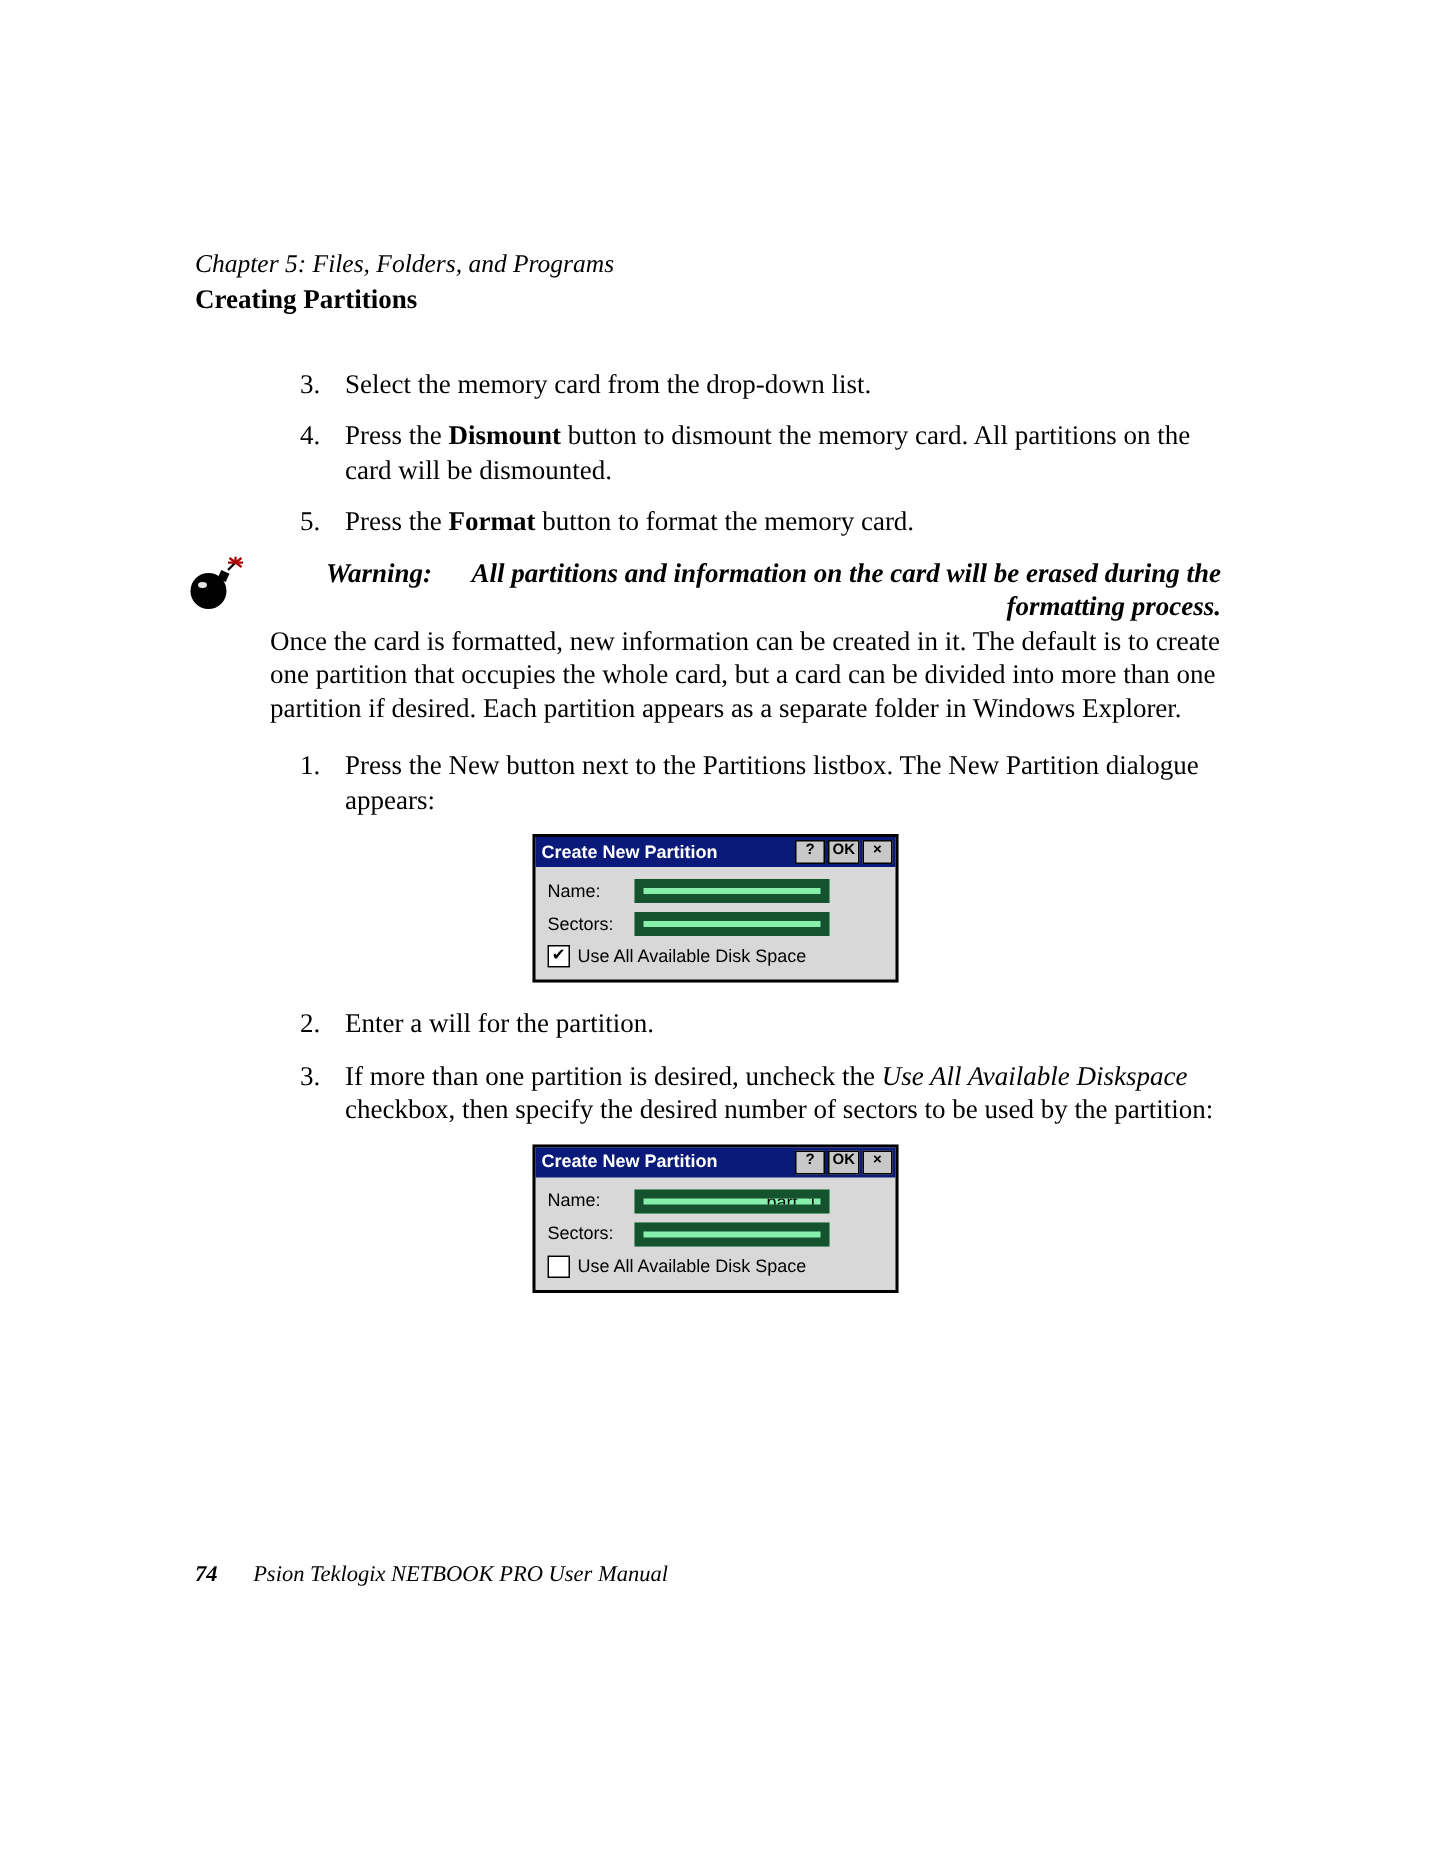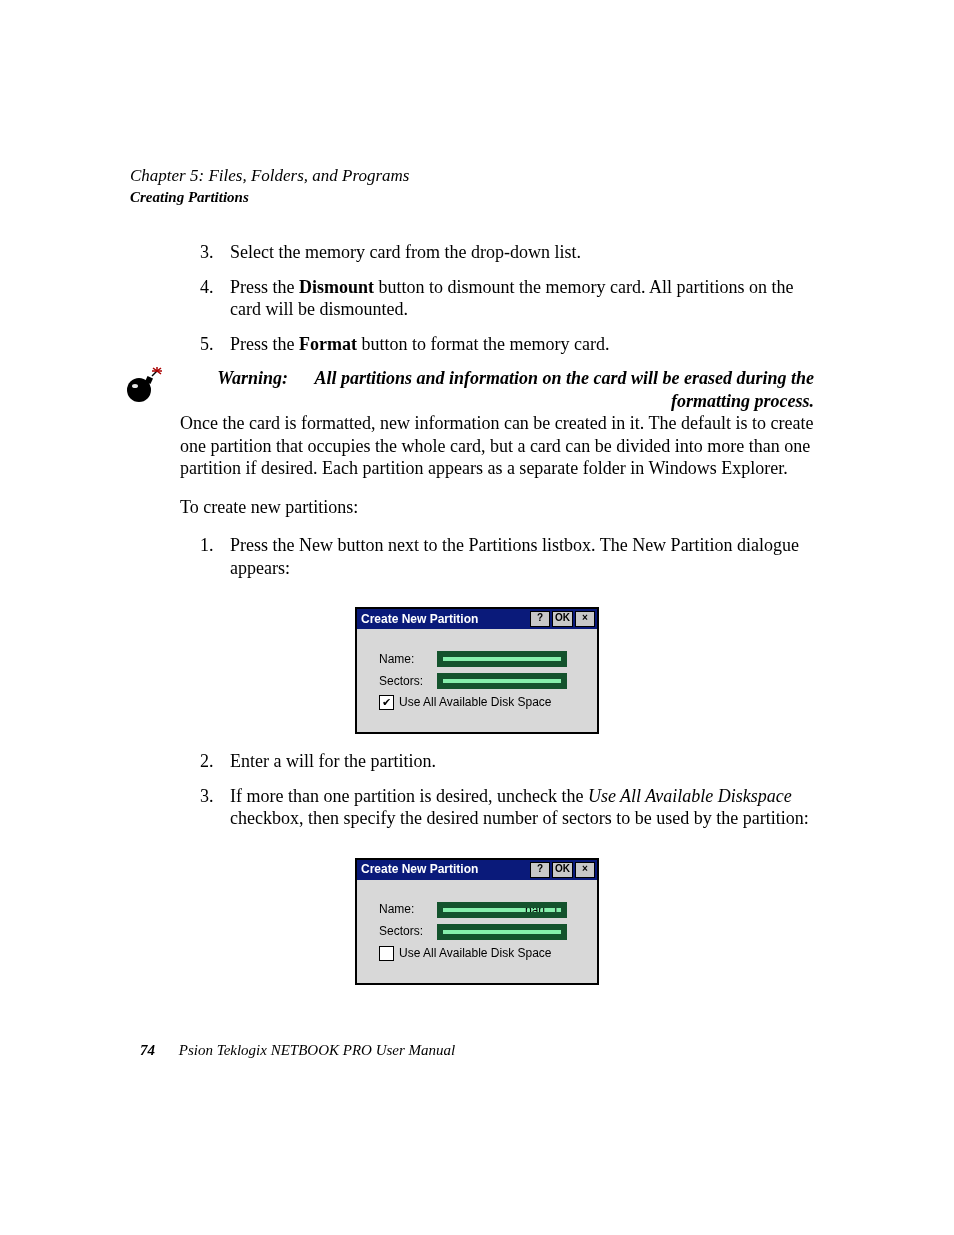--- a/index.html
+++ b/index.html
@@ -16,23 +16,22 @@
   }
   .page {
     padding: 165px 130px 0 130px;
   }
   .chapter-line {
     font-style: italic;
     font-size: 17px;
     margin-bottom: 2px;
   }
   .section-line {
-    font-style: italic;
-    font-weight: bold;
-    font-size: 15px;
+    font-weight: bold;
+    font-size: 18px;
     margin-bottom: 34px;
   }
   ol.num-list {
     list-style: none;
     padding: 0;
     margin: 0 0 0 70px;
   }
   ol.num-list > li {
     display: flex;
     margin-bottom: 12px;
@@ -77,21 +76,21 @@
     font-size: 30px;
     margin: 24px 0 10px 50px;
     letter-spacing: 0px;
   }
   .body-para {
     margin: 0 0 16px 50px;
   }
   .dialog-wrap {
     display: flex;
     justify-content: center;
-    margin: 28px 0 16px 0;
+    margin: 12px 0 16px 0;
   }
   .dialog {
     border: 2px solid #000;
     background: #d8d8d8;
     font-family: Tahoma, Arial, sans-serif;
     font-size: 12px;
     width: 240px;
   }
   .titlebar {
     background: #0a1a7a;
@@ -108,21 +107,21 @@
     font-size: 10px;
     font-weight: bold;
     margin-left: 2px;
     padding: 0 2px;
     height: 14px;
     line-height: 12px;
     min-width: 14px;
     text-align: center;
   }
   .dialog-body {
-    padding: 22px;
+    padding: 8px;
   }
   .dlg-row {
     display: flex;
     align-items: center;
     margin-bottom: 6px;
   }
   .dlg-label {
     width: 58px;
     font-size: 12px;
   }
@@ -149,21 +148,21 @@
     background: #fff;
     margin-right: 5px;
     display: flex;
     align-items: center;
     justify-content: center;
     font-size: 11px;
     line-height: 11px;
   }
   .footer {
     position: absolute;
-    left: 140px;
+    left: 130px;
     bottom: 175px;
     font-size: 15px;
   }
   .footer .pg {
     font-weight: bold;
     font-style: italic;
     margin-right: 20px;
   }
   .footer .ft {
     font-style: italic;
@@ -211,21 +210,20 @@
           <line x1="33" y1="4" x2="28" y2="4"></line>
         </g>
       </svg>
     </span>
     <span class="warning-label">Warning:</span>
     <span class="warning-text">All partitions and information on the card will be erased during the formatting process.</span>
   </div>
 
 
   <p class="body-para">Once the card is formatted, new information can be created in it. The default is to create one partition that occupies the whole card, but a card can be divided into more than one partition if desired. Each partition appears as a separate folder in Windows Explorer.</p>
-  <p class="body-para">To create new partitions:</p>
 
   <ol class="num-list">
     <li>
       <span class="num">1.</span>
       <span class="txt">Press the New button next to the Partitions listbox. The New Partition dialogue appears:</span>
     </li>
   </ol>
 
   <div class="dialog-wrap">
     <div class="dialog">

